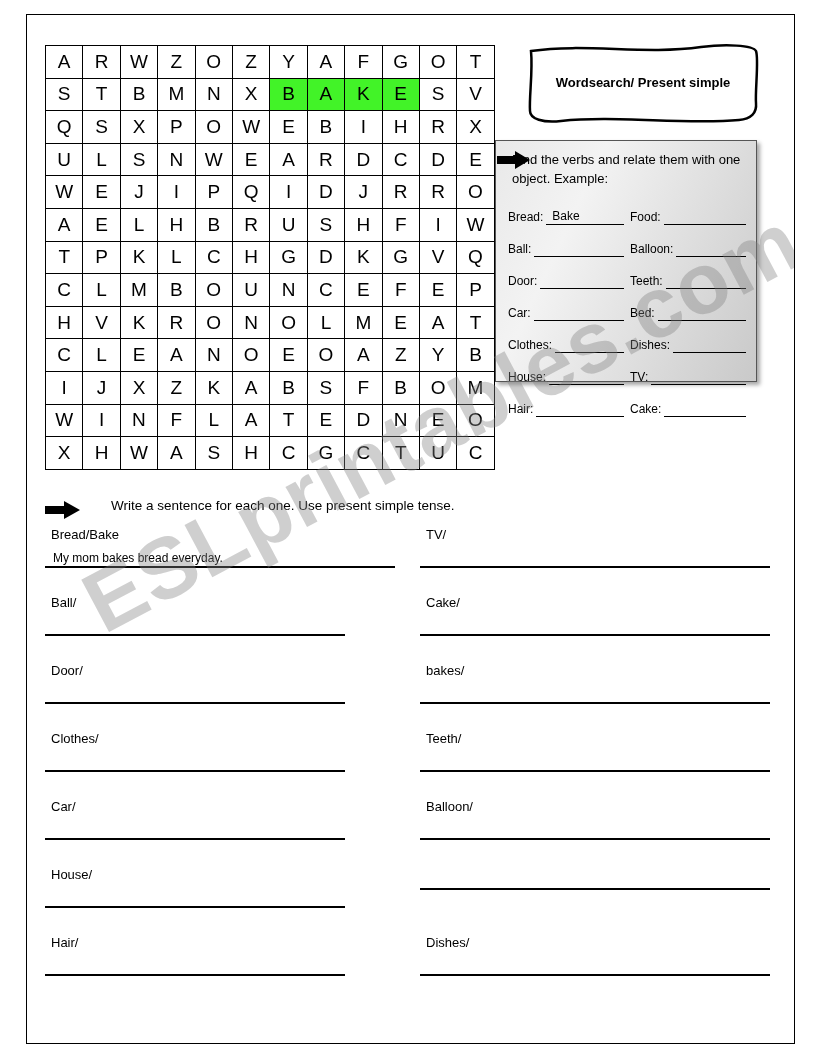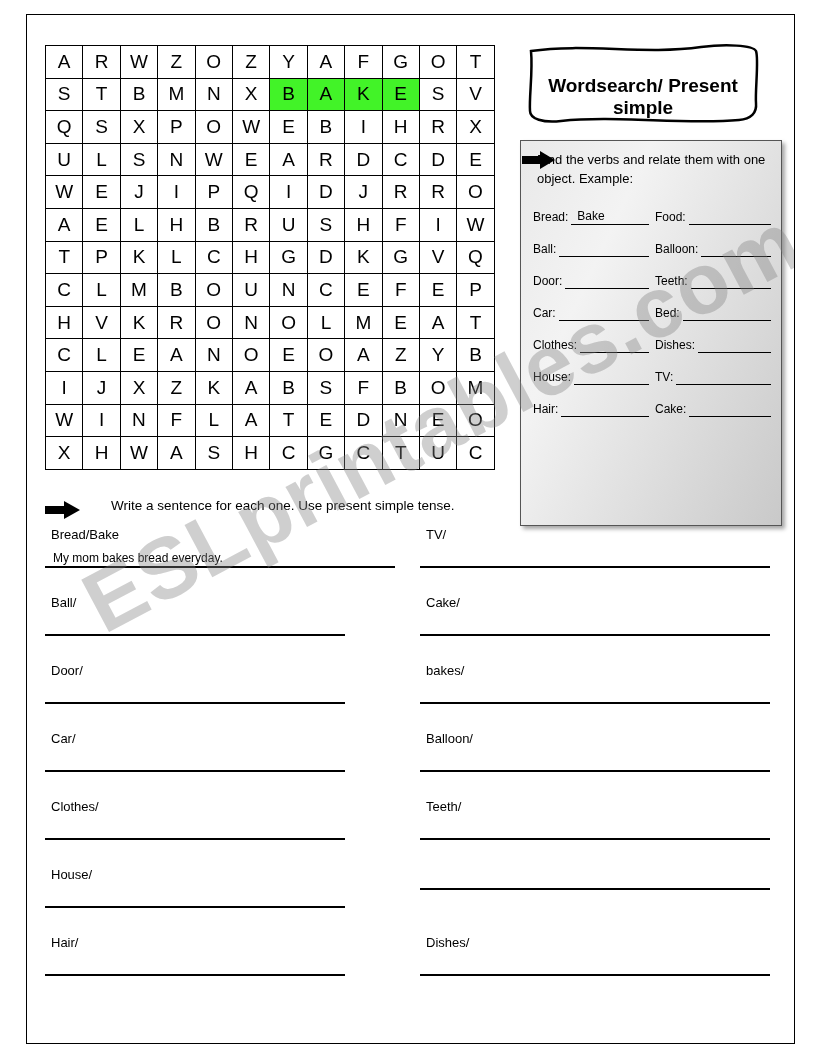--- a/index.html
+++ b/index.html
@@ -81,32 +81,32 @@
     width: 236px;
     height: 85px;
   }
   .title-box svg { position: absolute; left: 0; top: 0; }
   .title-box .title-text {
     position: absolute;
     left: 0;
     top: 34px;
     width: 236px;
     text-align: center;
-    font-size: 19px;
+    font-size: 13px;
     font-weight: bold;
     font-family: "Liberation Sans", sans-serif;
   }
 
   
   .inst-box {
     position: absolute;
-    left: 493px;
+    left: 468px;
     top: 125px;
     width: 262px;
-    height: 386px;
+    height: 242px;
     background: linear-gradient(115deg, #e9e9e9 0%, #f3f3f3 30%, #c9c9c9 100%);
     border: 1px solid #555;
     box-sizing: border-box;
     box-shadow: 3px 3px 4px rgba(0,0,0,0.35);
   }
   .inst-text {
     position: absolute;
     left: 16px;
     top: 9px;
     width: 240px;
@@ -567,41 +567,41 @@
         </div>
         <div class="ans-col right">
           <div class="ans-label">bakes/</div>
           <div class="ans-line">
             <span class="written"></span>
           </div>
         </div>
       </div>
       <div class="ans-row">
         <div class="ans-col left">
+          <div class="ans-label">Clothes/</div>
+          <div class="ans-line short">
+            <span class="written"></span>
+          </div>
+        </div>
+        <div class="ans-col right">
+          <div class="ans-label">Teeth/</div>
+          <div class="ans-line">
+            <span class="written"></span>
+          </div>
+        </div>
+      </div>
+      <div class="ans-row">
+        <div class="ans-col left">
           <div class="ans-label">Car/</div>
           <div class="ans-line short">
             <span class="written"></span>
           </div>
         </div>
         <div class="ans-col right">
           <div class="ans-label">Balloon/</div>
-          <div class="ans-line">
-            <span class="written"></span>
-          </div>
-        </div>
-      </div>
-      <div class="ans-row">
-        <div class="ans-col left">
-          <div class="ans-label">Clothes/</div>
-          <div class="ans-line short">
-            <span class="written"></span>
-          </div>
-        </div>
-        <div class="ans-col right">
-          <div class="ans-label">Teeth/</div>
           <div class="ans-line">
             <span class="written"></span>
           </div>
         </div>
       </div>
       <div class="ans-row">
         <div class="ans-col left">
           <div class="ans-label">House/</div>
           <div class="ans-line short">
             <span class="written"></span>

